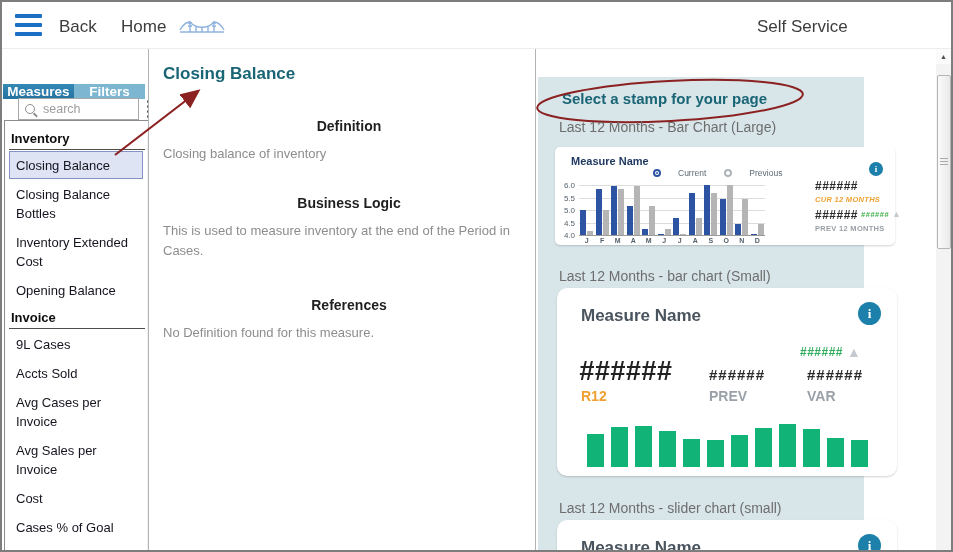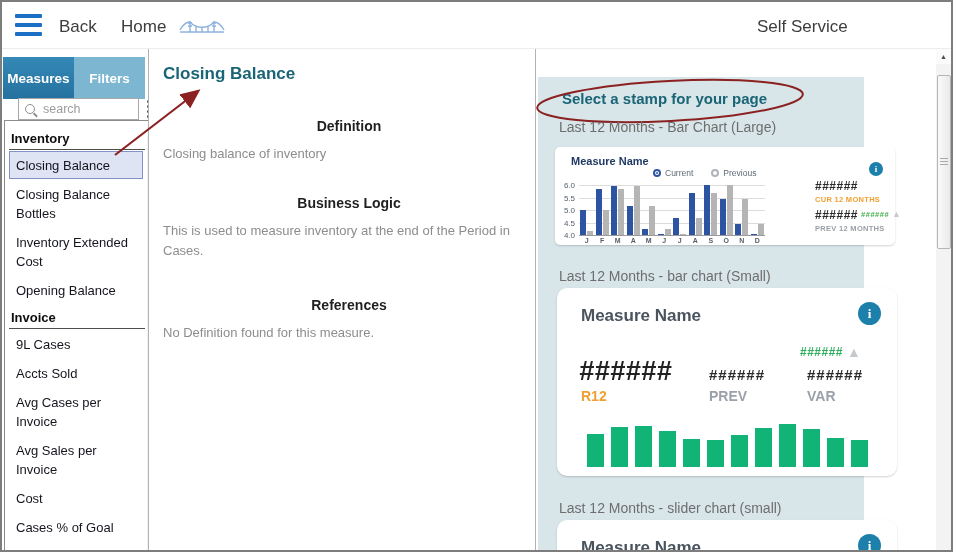--- a/index.html
+++ b/index.html
@@ -10,21 +10,21 @@
   .topbar{position:absolute;left:0;top:0;width:949px;height:46px;background:#fff;border-bottom:1px solid #ededed;}
   .hamburger{position:absolute;left:13px;top:12px;width:27px;height:22px;cursor:pointer;}
   .hamburger span{display:block;height:4px;border-radius:1px;background:#1b70c5;margin-bottom:5px;}
   .nav-link{position:absolute;top:15px;font-size:17px;color:#3d3d3d;cursor:pointer;}
   .back{left:57px}.home{left:119px}
   .bridge{position:absolute;left:176px;top:15px;}
   .title-right{position:absolute;left:755px;top:15px;font-size:17px;color:#3d3d3d;}
 
   
   .sidebar{position:absolute;left:0;top:47px;width:146px;height:503px;background:#fff;}
-  .tabs{position:absolute;left:1px;top:8px;width:142px;height:42px;display:flex;}
+  .tabs{position:absolute;left:1px;top:8px;width:142px;height:42px;display:flex;align-items:flex-end;}
   .tab{flex:1;display:flex;align-items:center;justify-content:center;font-size:13.5px;font-weight:bold;color:#fff;cursor:pointer;}
   .tab.active{background:linear-gradient(#3489b6,#25719f);}
   .tab.inactive{background:#7cb6d0;}
   .searchrow{position:absolute;left:3px;top:48px;width:140px;height:24px;display:flex;align-items:center;margin-left:13px;}
   .searchbox{display:flex;align-items:center;width:121px;height:22px;border:1px solid #a8a8a8;background:#fff;box-sizing:border-box;padding-left:6px;}
   .mag{width:8px;height:8px;border:1.5px solid #8f8f8f;border-radius:50%;position:relative;flex:0 0 auto;}
   .mag::after{content:"";position:absolute;width:5px;height:1.5px;background:#8f8f8f;transform:rotate(45deg);right:-4px;bottom:-2px;}
   .searchbox input{border:none;outline:none;width:86px;margin-left:6px;font-size:12.5px;color:#555;font-family:"Liberation Sans",sans-serif;}
   .searchbox input::placeholder{color:#9d9d9d;}
   .kebab{margin-left:8px;display:flex;flex-direction:column;gap:2px;cursor:pointer;}
@@ -55,38 +55,38 @@
   .stamps{position:absolute;left:536px;top:47px;width:326px;height:503px;background:#d8e5e9;margin-top:28px;}
   .stamps-header{position:absolute;left:24px;top:13px;font-size:15px;font-weight:bold;color:#1a6575;white-space:nowrap;}
   .anno-ellipse{position:absolute;left:-8px;top:0px;pointer-events:none;}
   .stamp-label{position:absolute;font-size:14px;color:#6e6e6e;white-space:nowrap;}
   .card{position:absolute;background:#fff;box-shadow:0 1px 2px rgba(0,0,0,.18);cursor:pointer;}
 
   
   .card-lg{left:17px;top:70px;width:340px;height:98px;border-radius:5px;}
   .lg-measure{position:absolute;left:16px;top:8px;font-size:11px;font-weight:bold;color:#203a63;}
   .lg-legend{position:absolute;left:98px;top:21px;display:flex;gap:18px;}
-  .lg-legend .li{display:flex;align-items:center;gap:4px;font-size:8.5px;color:#5d6a75;}
+  .lg-legend .li{display:flex;align-items:center;gap:17px;font-size:8.5px;color:#5d6a75;}
   .radio{width:8px;height:8px;border-radius:50%;box-sizing:border-box;position:relative;}
   .radio.cur{border:2px solid #2d54a3;}
   .radio.cur::after{content:"";position:absolute;left:1px;top:1px;width:2px;height:2px;border-radius:50%;background:#2d54a3;}
   .radio.prev{border:2px solid #b0b4b8;}
   .info-icon{position:absolute;border-radius:50%;background:#1c80ab;color:#fff;display:flex;align-items:center;justify-content:center;font-weight:bold;font-family:"Liberation Serif",serif;cursor:pointer;}
   .info-sm{right:12px;top:15px;width:14px;height:14px;font-size:9px;}
   .lg-ylab{position:absolute;width:16px;text-align:right;font-size:8px;color:#55606a;}
   .lg-plot{position:absolute;left:24px;top:38px;width:186px;height:50px;border-bottom:1px solid #9a9a9a;}
   .gridline{position:absolute;left:0;right:0;height:1px;background:#dcdcdc;}
   .lg-groups{position:absolute;left:0;bottom:0;width:100%;height:100%;display:flex;align-items:flex-end;}
   .lg-group{width:15.5px;display:flex;align-items:flex-end;justify-content:center;gap:1px;height:100%;}
   .lg-bar{width:6px;}
   .lg-months{position:absolute;left:24px;top:90px;width:186px;display:flex;}
   .lg-months span{width:15.5px;text-align:center;font-size:7px;font-weight:bold;color:#55606a;}
   .lg-right{position:absolute;left:260px;top:33px;line-height:1;}
   .hash-md{font-size:12px;font-weight:bold;color:#2b2b2b;letter-spacing:0.5px;}
-  .lbl-orange{font-size:7.5px;font-weight:bold;color:#f0a030;margin-top:4px;letter-spacing:0.3px;}
+  .lbl-orange{font-size:7.5px;font-weight:bold;color:#f0a030;margin-top:4px;letter-spacing:0.3px;font-style:italic;}
   .lbl-gray{font-size:7.5px;font-weight:bold;color:#9aa0a6;margin-top:4px;letter-spacing:0.3px;}
   .hash-grn-sm{font-size:7.5px;font-weight:bold;color:#3fae49;letter-spacing:0.5px;}
   .tri{color:#c7ccd1;font-size:9px;}
   .row3{margin-top:5px;display:flex;align-items:center;gap:3px;}
 
   
   .card-sm{left:19px;top:211px;width:340px;height:188px;border-radius:10px;}
   .sm-measure{position:absolute;left:24px;top:18px;font-size:17px;font-weight:bold;color:#4a545e;}
   .info-lg{right:16px;top:14px;width:23px;height:23px;font-size:13px;}
   .sm-delta{position:absolute;left:243px;top:56px;display:flex;align-items:center;gap:4px;}

